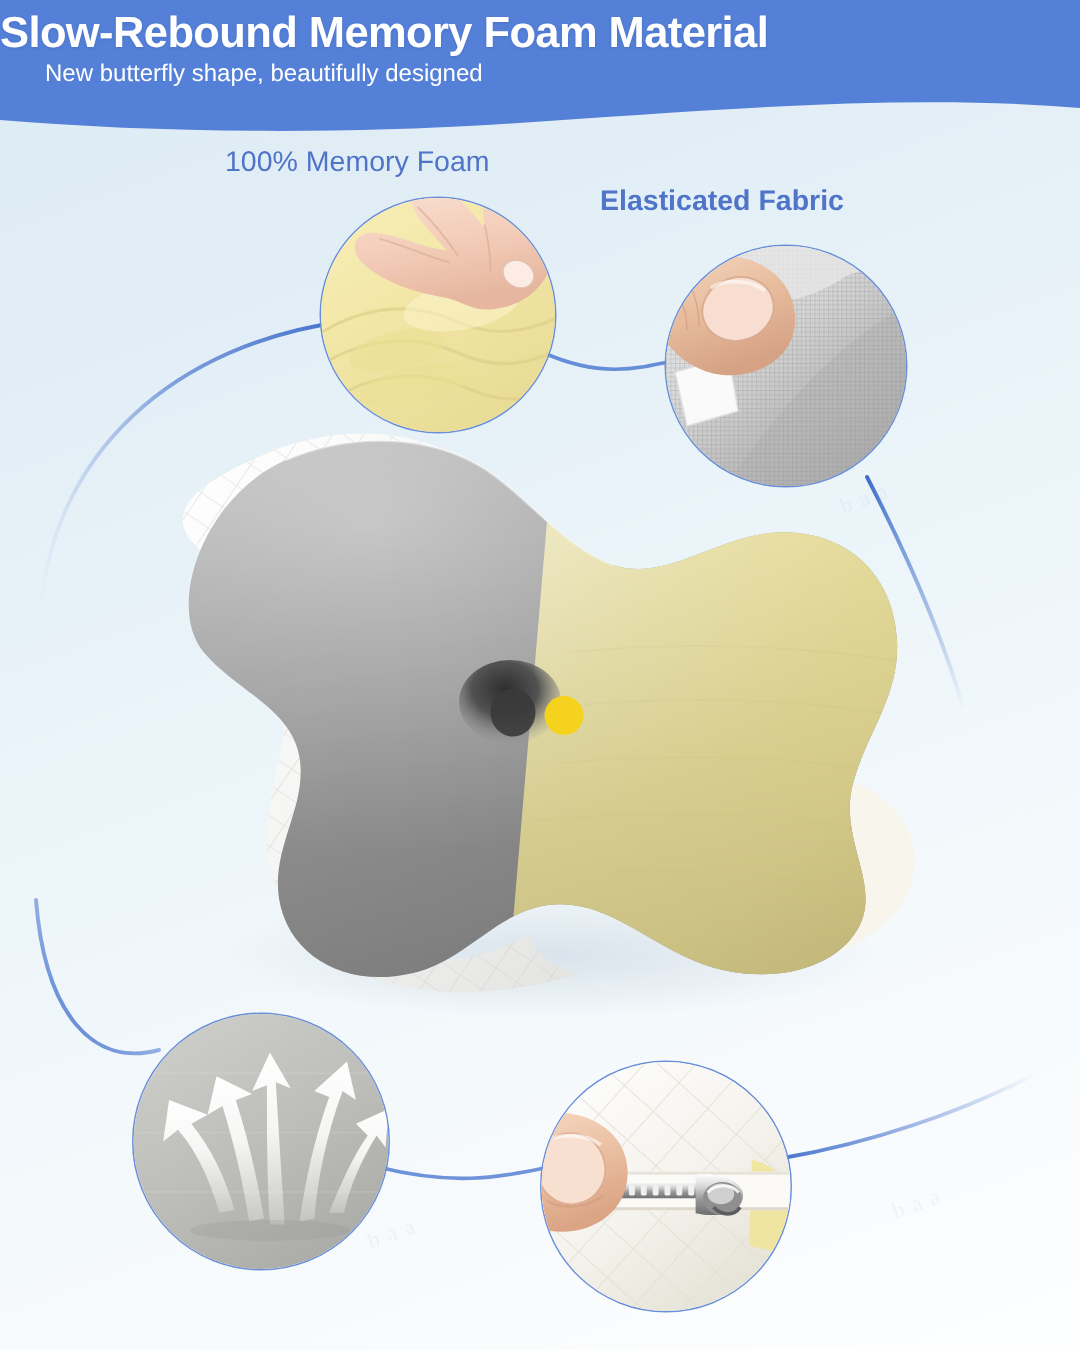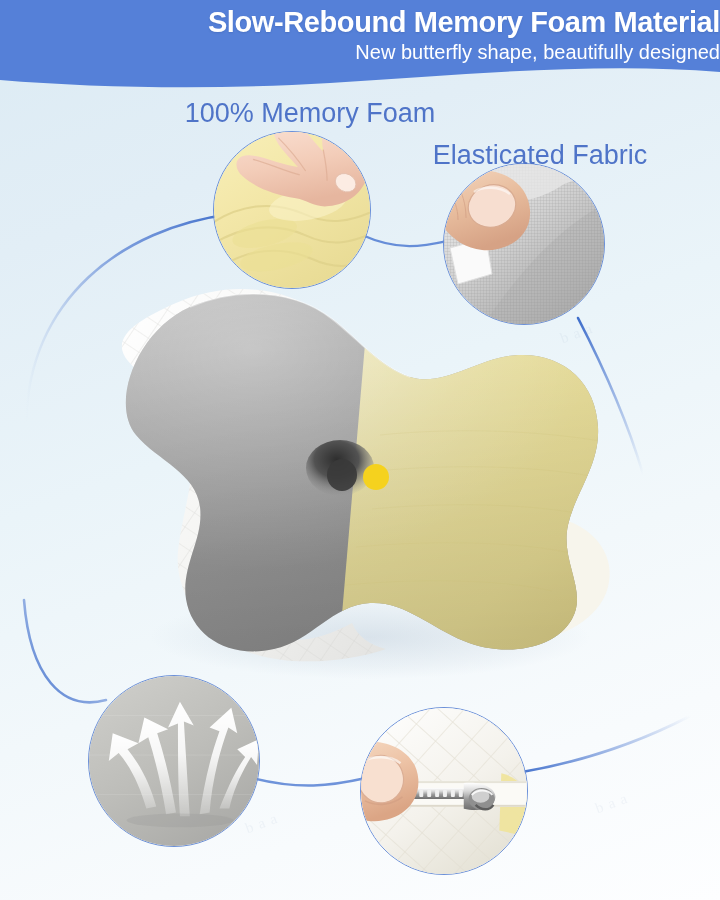--- a/index.html
+++ b/index.html
@@ -31,63 +31,63 @@
     left: 0; top: 0;
     width: 720px;
     height: 95px;
     z-index: 40;
   }
   .banner svg { display: block; }
   .banner-text {
     position: absolute;
     left: 0; top: 0;
     width: 720px;
-    text-align: right;
+    text-align: left;
     z-index: 41;
     pointer-events: none;
   }
   .banner-title {
     display: block;
     color: #ffffff;
     font-size: 29px;
     font-weight: bold;
     letter-spacing: -0.4px;
     margin-top: 6px;
     line-height: 1.12;
     text-shadow: 0 1px 2px rgba(40,70,140,0.25);
   }
   .banner-sub {
     display: block;
     color: #ffffff;
-    font-size: 20px;
+    font-size: 16px;
     font-weight: normal;
     margin-top: 3px;
     line-height: 1.15;
+    padding-left: 30px;
   }
 
   
   .arcs {
     position: absolute;
     left: 0; top: 0;
     width: 720px; height: 900px;
     z-index: 5;
   }
 
   
   .feat-label {
     position: absolute;
     color: #4f74c8;
-    font-size: 27px;
+    font-size: 19px;
     line-height: 1.18;
-    text-align: center;
     z-index: 30;
     white-space: pre-line;
   }
   #label-memory-foam { left: 150px; top: 98px; width: 320px; }
-  #label-elasticated { left: 400px; top: 140px; width: 280px; }
+  #label-elasticated { left: 400px; top: 124px; width: 280px; font-weight: bold; }
   #label-breathable  { left: 20px;  top: 838px; width: 340px; }
   #label-zip         { left: 330px; top: 860px; width: 260px; }
 
   
   .circle-photo {
     position: absolute;
     border-radius: 50%;
     overflow: hidden;
     border: 1.6px solid #6a8fd8;
     box-sizing: border-box;

